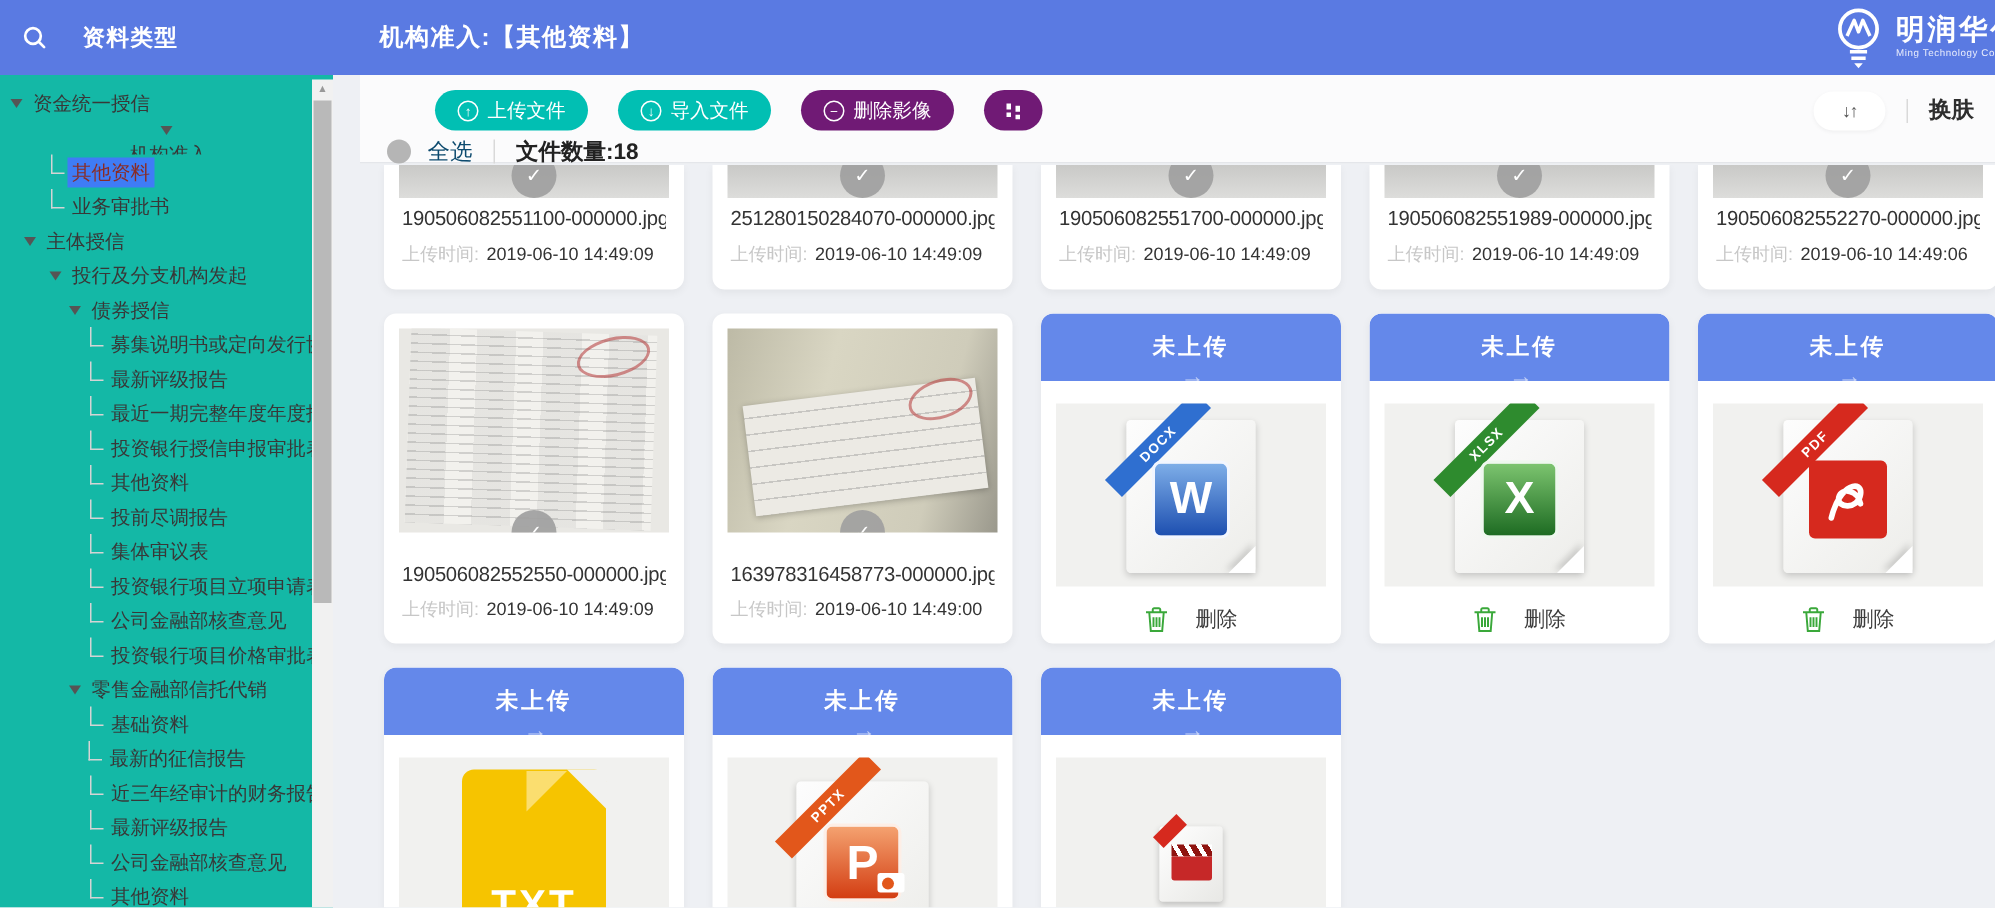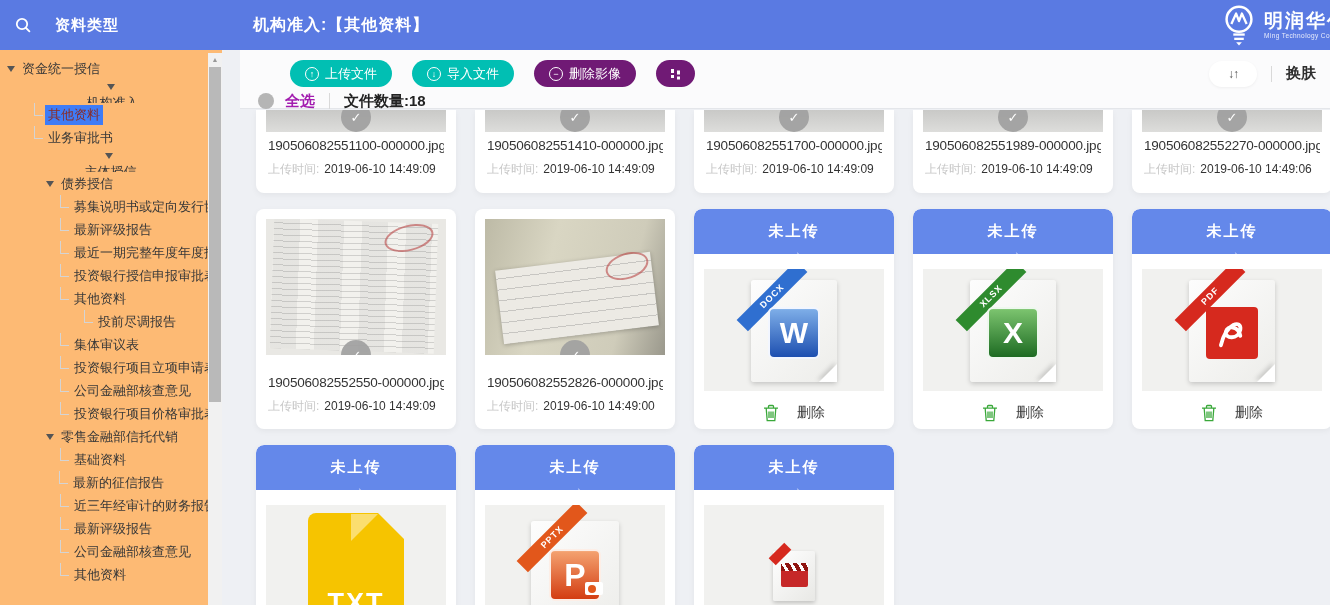--- a/index.html
+++ b/index.html
@@ -9,21 +9,21 @@
   .topbar { position:absolute; top:0; left:0; width:1330px; height:50px; background:#5a7ae2; display:flex; align-items:center; z-index:20; }
   .topbar-left { width:240px; display:flex; align-items:center; padding-left:14px; gap:23px; }
   .topbar-left .t { color:#fff; font-size:15px; font-weight:bold; letter-spacing:1px; }
   .page-title { color:#fff; font-size:16px; font-weight:bold; margin-left:13px; letter-spacing:1px; }
   .logo { position:absolute; left:1218px; top:3px; display:flex; align-items:center; gap:4px; width:160px; overflow:hidden; }
   .logo-text { display:flex; flex-direction:column; line-height:1; }
   .brand { color:#fff; font-size:19px; font-weight:bold; white-space:nowrap; letter-spacing:2px; }
   .brand-sub { color:#e8ecfc; font-size:6.5px; white-space:nowrap; margin-top:3px; letter-spacing:.4px; }
 
   
-  .sidebar { position:absolute; top:50px; left:0; width:222px; bottom:0; background:#fdba74; overflow:hidden; }
+  .sidebar { position:absolute; top:50px; left:0; width:222px; bottom:0; background:#14b8a6; overflow:hidden; }
   .tree { padding-top:7px; }
   .tree-row { height:23px; display:flex; align-items:center; white-space:nowrap; overflow:hidden; cursor:pointer; padding-right:16px; }
   .marker { width:13px; flex:0 0 13px; display:flex; align-items:center; }
   .caret-shape { width:0; height:0; border-left:4.5px solid transparent; border-right:4.5px solid transparent; border-top:6px solid #555; margin-left:1px; }
   .leaf-connector { width:9px; height:20px; margin-left:2px; border-left:1px solid #d4d4d4; border-bottom:1px solid #d4d4d4; transform:translateY(-9px); }
   .tree-label { font-size:13px; color:#383838; padding:1px 3px; }
   .tree-label.selected { background:#3f7cf6; color:#8a2c25; }
   .sb-track { position:absolute; top:3px; right:0; bottom:0; width:14px; background:#f1f1f1; }
   .sb-up { height:13px; display:flex; align-items:center; justify-content:center; }
   .sb-up::after { content:"▲"; font-size:7px; color:#999; }
@@ -42,21 +42,21 @@
   .grid-ico i { width:3.5px; height:3.5px; background:#fff; display:block; }
   .grid-ico i:nth-child(2), .grid-ico i:nth-child(4){ transform:translateY(1.5px); }
   .right-tools { margin-left:auto; display:flex; align-items:center; gap:14px; }
   .sort-pill { width:48px; height:26px; background:#fff; border-radius:13px; border:none; display:flex; align-items:center; justify-content:center; cursor:pointer; box-shadow:0 1px 3px rgba(0,0,0,.05); }
   .sort-ico { color:#555; font-size:12px; font-weight:bold; letter-spacing:-1px; }
   .sort-ico::before{ content:"↓"; } .sort-ico::after{ content:"↑"; }
   .vdiv { width:1px; height:16px; background:#d9d9d9; }
   .skin { font-size:15px; font-weight:bold; color:#2e2e2e; cursor:pointer; white-space:nowrap; }
   .select-row { display:flex; align-items:center; margin:5px 0 0 18px; height:18px; }
   .radio-circle { width:16px; height:16px; border-radius:50%; background:#b5b5b5; cursor:pointer; flex:0 0 16px; }
-  .select-all { font-size:15px; font-weight:bold; color:#a21caf; margin-left:11px; cursor:pointer; }
+  .select-all { font-size:15px; font-weight:normal; color:#0c4a6e; margin-left:11px; cursor:pointer; }
   .select-row .vdiv { margin:0 14px; }
   .file-count { font-size:15px; font-weight:bold; color:#222; }
 
   
   .content { position:absolute; top:110px; left:240px; width:1090px; bottom:0; overflow:hidden; }
   .cards { display:grid; grid-template-columns:repeat(5,200px); grid-template-rows:83px 220px 230px; gap:16px 19px; padding-left:16px; }
   .card { background:#fff; border-radius:8px; box-shadow:0 2px 6px rgba(0,0,0,.05); position:relative; overflow:hidden; cursor:pointer; }
   .card.cropped { border-radius:0 0 8px 8px; }
 
   .sliver { margin:0 10px; height:22px; background:linear-gradient(#c9c9c7,#dddddb); }
@@ -169,27 +169,33 @@
     <span class="tree-label selected">其他资料</span>
   </div>
 
   <div class="tree-row" style="padding-left: 32px;">
     <span class="marker">
           <span class="leaf-connector"></span>
         </span>
     <span class="tree-label">业务审批书</span>
   </div>
 
-  <div class="tree-row" style="padding-left: 15px; flex-direction: column;">
+  <div class="tree-row" style="padding-left: 15px;">
     <span class="marker">
           <span class="caret-shape"></span>
         </span>
     <span class="tree-label">主体授信</span>
   </div>
 
+  <div class="tree-row" style="padding-left: 32px;">
+    <span class="marker">
+          <span class="caret-shape"></span>
+        </span>
+    <span class="tree-label">投行及分支机构发起</span>
+  </div>
 
   <div class="tree-row" style="padding-left: 45px;">
     <span class="marker">
           <span class="caret-shape"></span>
         </span>
     <span class="tree-label">债券授信</span>
   </div>
 
   <div class="tree-row" style="padding-left: 58px;">
     <span class="marker">
@@ -219,21 +225,21 @@
     <span class="tree-label">投资银行授信申报审批表</span>
   </div>
 
   <div class="tree-row" style="padding-left: 58px;">
     <span class="marker">
           <span class="leaf-connector"></span>
         </span>
     <span class="tree-label">其他资料</span>
   </div>
 
-  <div class="tree-row" style="padding-left: 82px;">
+  <div class="tree-row" style="padding-left: 58px;">
     <span class="marker">
           <span class="leaf-connector"></span>
         </span>
     <span class="tree-label">投前尽调报告</span>
   </div>
 
   <div class="tree-row" style="padding-left: 58px;">
     <span class="marker">
           <span class="leaf-connector"></span>
         </span>
@@ -362,21 +368,21 @@
     <div class="fname">190506082551100-000000.jpg</div>
     <div class="ftime">
       <span class="lab">上传时间:</span>
       <span class="val">2019-06-10 14:49:09</span>
     </div>
   </div>
 
   <div class="card cropped">
     <div class="sliver"></div>
     <span class="check"></span>
-    <div class="fname">190506082551410-000000.jpg</div>
+    <div class="fname">251280150284070-000000.jpg</div>
     <div class="ftime">
       <span class="lab">上传时间:</span>
       <span class="val">2019-06-10 14:49:09</span>
     </div>
   </div>
 
   <div class="card cropped">
     <div class="sliver"></div>
     <span class="check"></span>
     <div class="fname">190506082551700-000000.jpg</div>
@@ -414,21 +420,21 @@
     <div class="ftime">
       <span class="lab">上传时间:</span>
       <span class="val">2019-06-10 14:49:09</span>
     </div>
   </div>
 
   <div class="card">
     <div class="photo-wrap photo-b">
       <span class="check"></span>
     </div>
-    <div class="fname" style="margin-top:20px;">190506082552826-000000.jpg</div>
+    <div class="fname" style="margin-top:20px;">163978316458773-000000.jpg</div>
     <div class="ftime">
       <span class="lab">上传时间:</span>
       <span class="val">2019-06-10 14:49:00</span>
     </div>
   </div>
 
   <div class="card">
     <div class="banner">
       <span class="banner-label">未上传</span>
       <span class="banner-arrow"></span>

